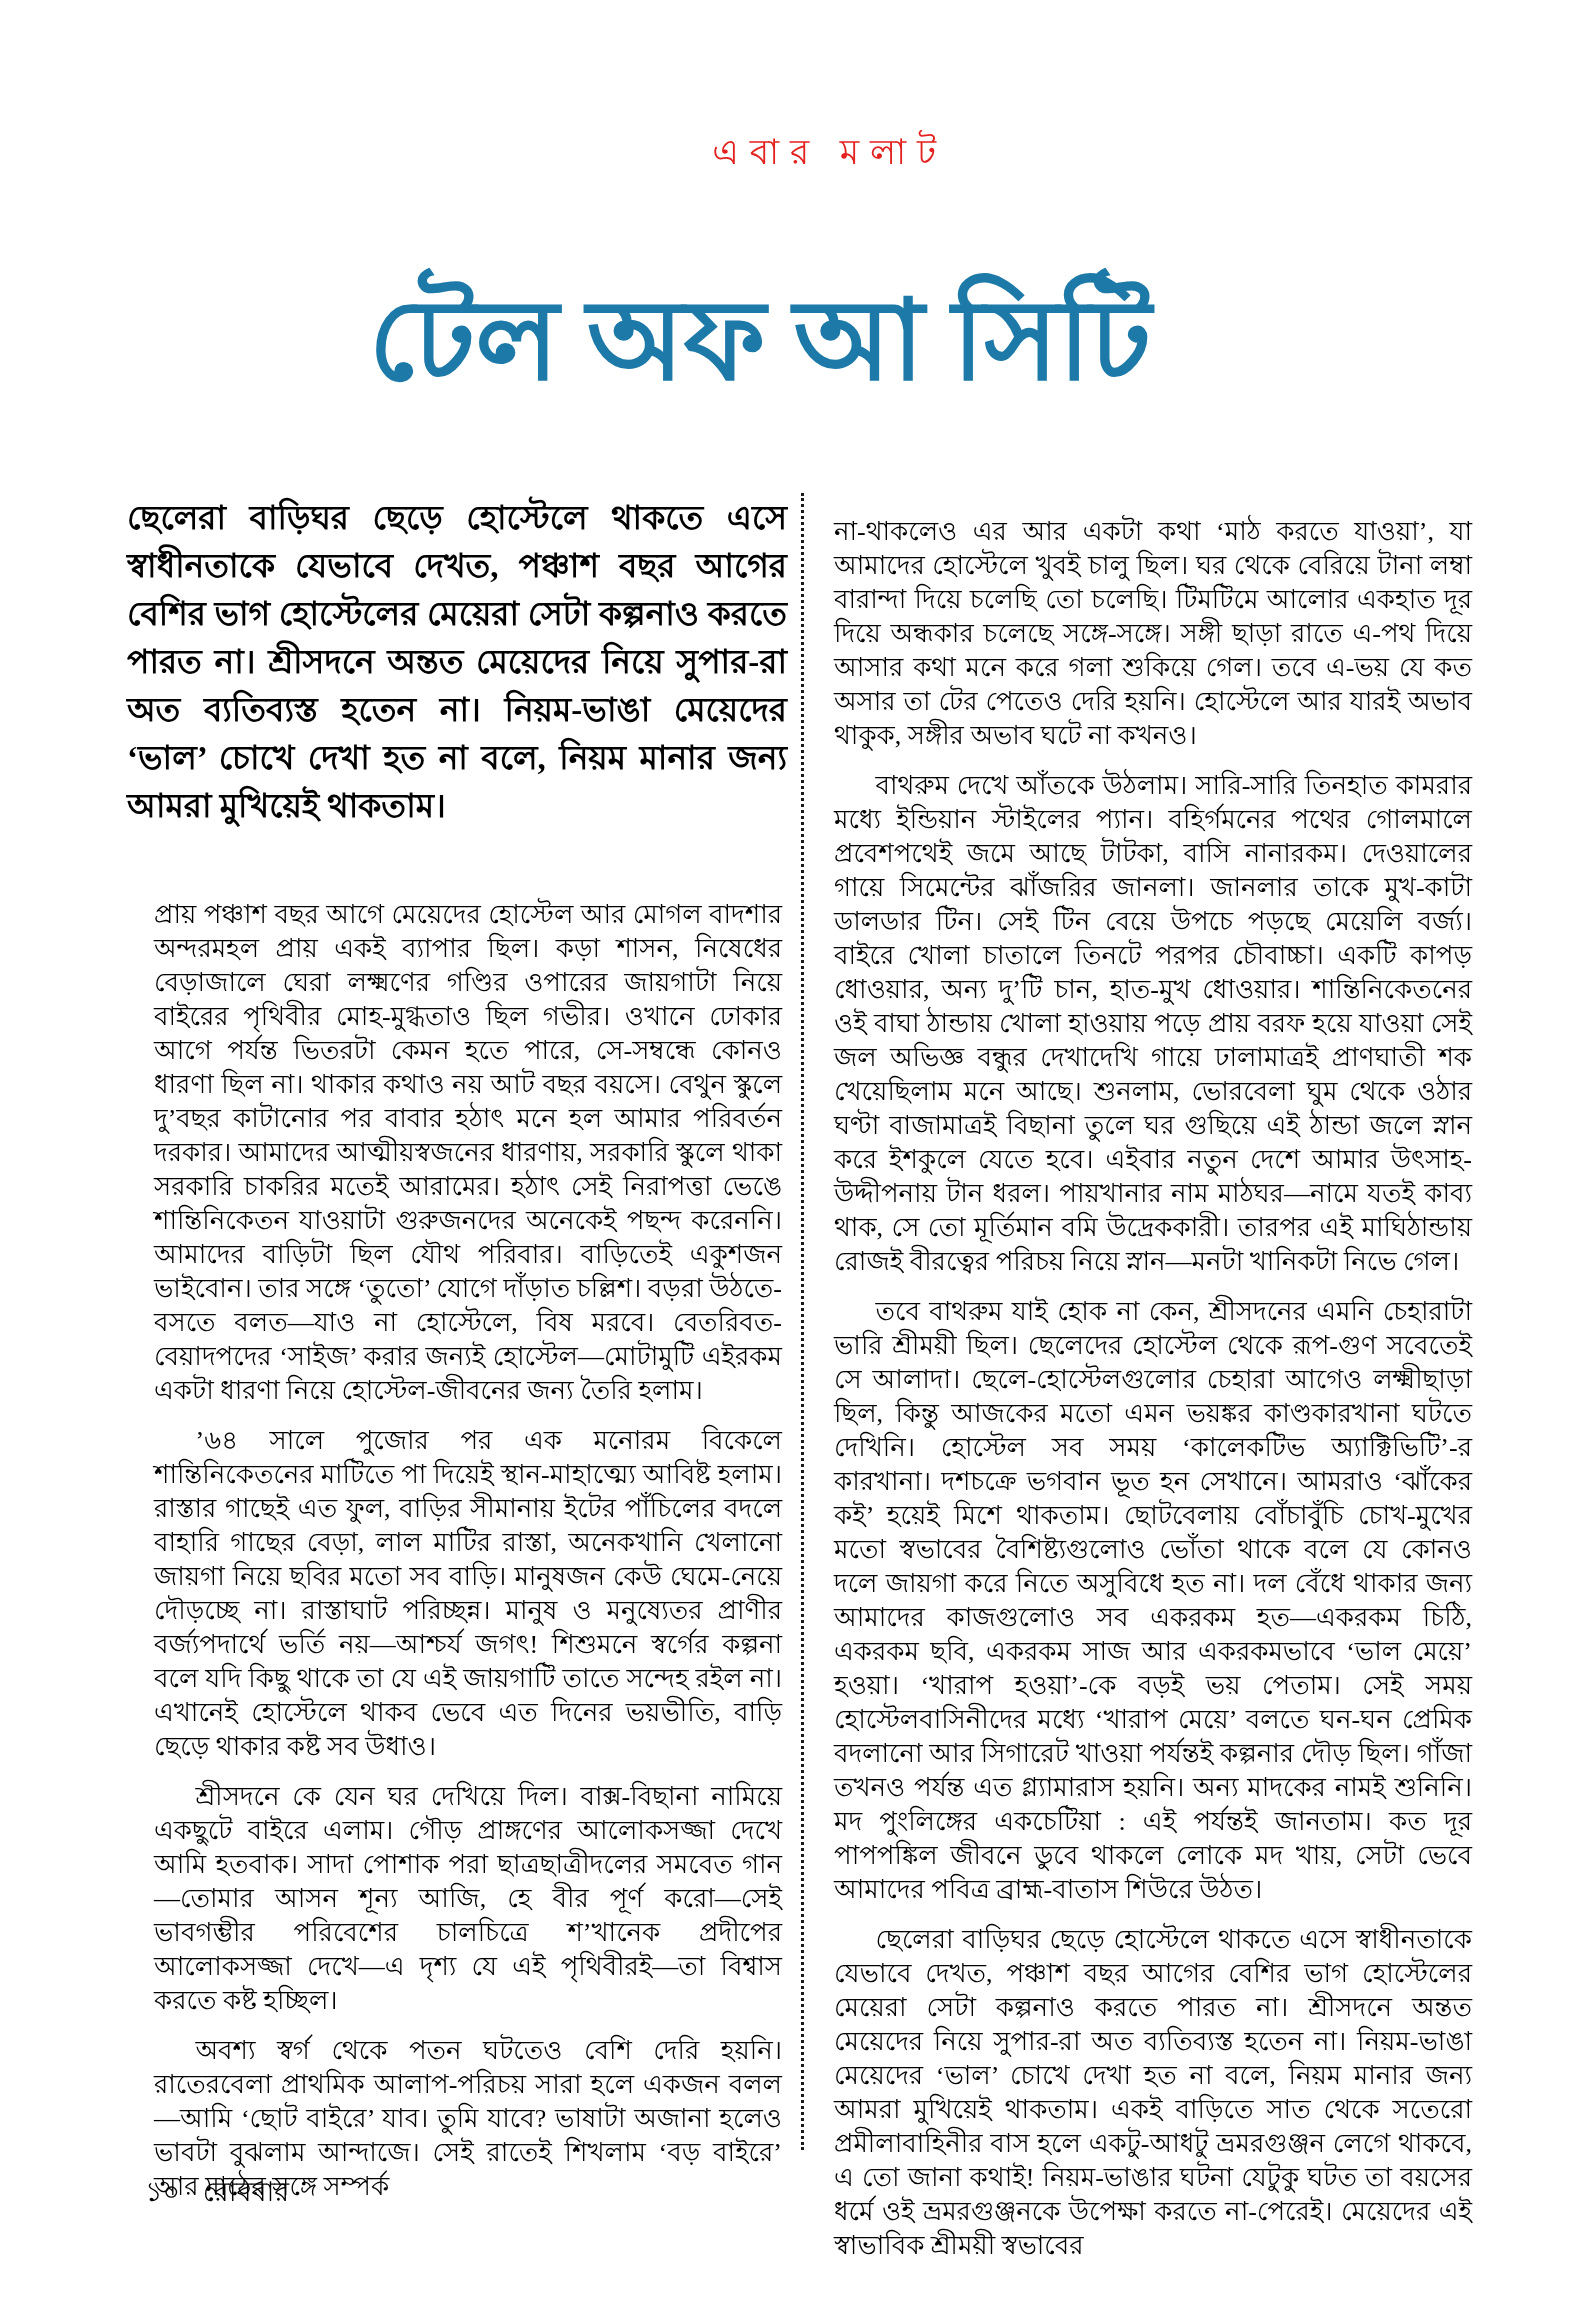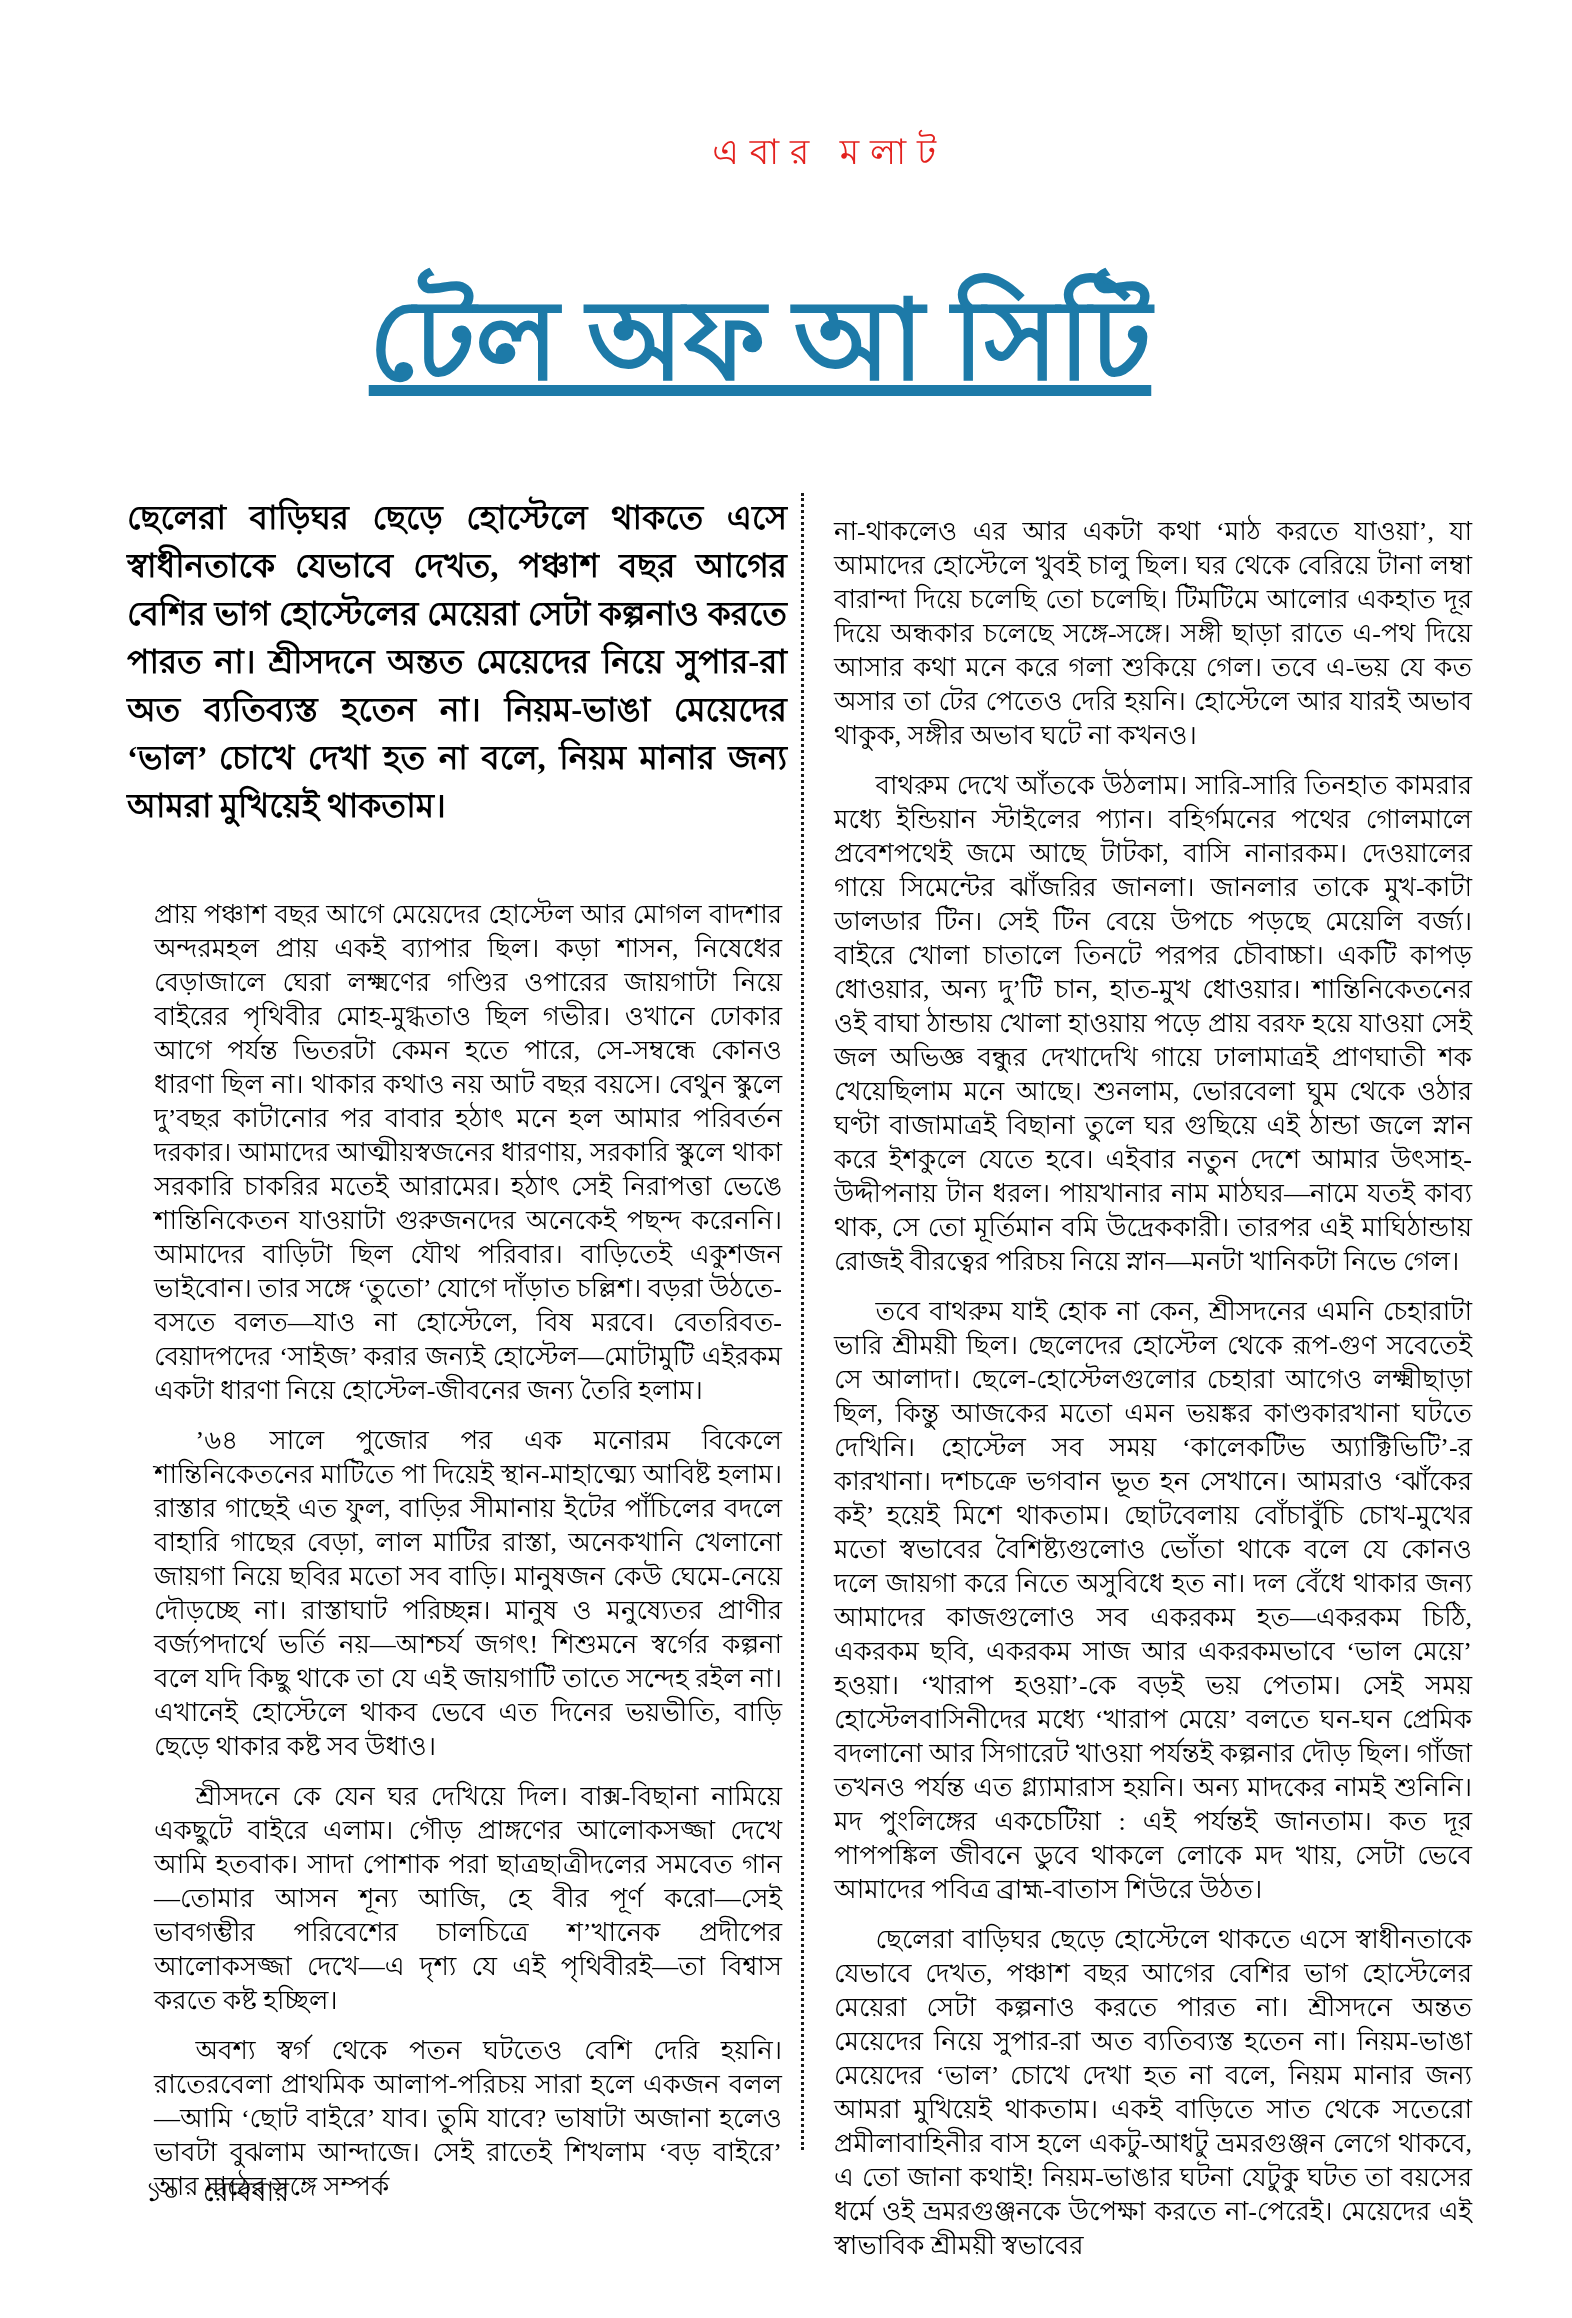--- a/index.html
+++ b/index.html
@@ -11,21 +11,21 @@
   .kicker{
     position:absolute;top:125px;left:0;width:1573px;text-align:center;
     font-size:35px;letter-spacing:10.8px;font-weight:normal;
   }
   .author{
     position:absolute;top:222px;left:0;width:1573px;text-align:center;
     font-size:38px;color:#000;
   }
   .title{
     position:absolute;top:271px;left:0;width:1520px;text-align:center;
-    font-size:112px;line-height:1.25;font-weight:bold;margin:0;text-decoration:underline;
+    font-size:112px;line-height:1.25;font-weight:bold;margin:0;
   }
   .lead{
     position:absolute;left:127px;top:494px;width:660px;
     font-size:33px;line-height:48px;font-weight:bold;text-align:justify;
   }
   .body-col{
     position:absolute;text-align:justify;
     font-size:26px;line-height:34px;
   }
   .body-col p{margin:16px;padding:0;}

